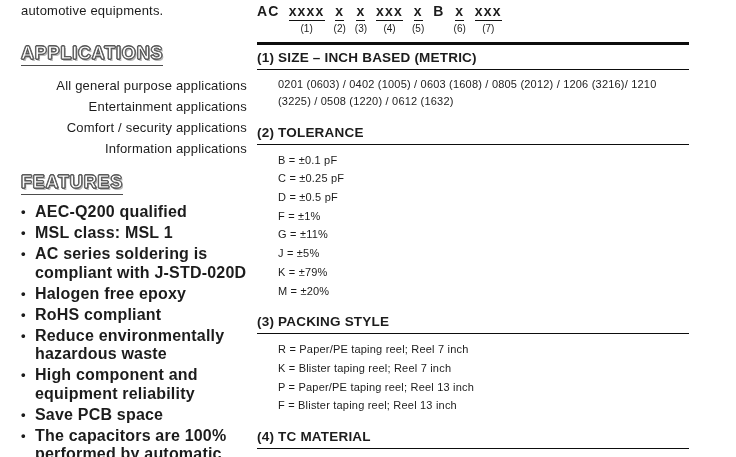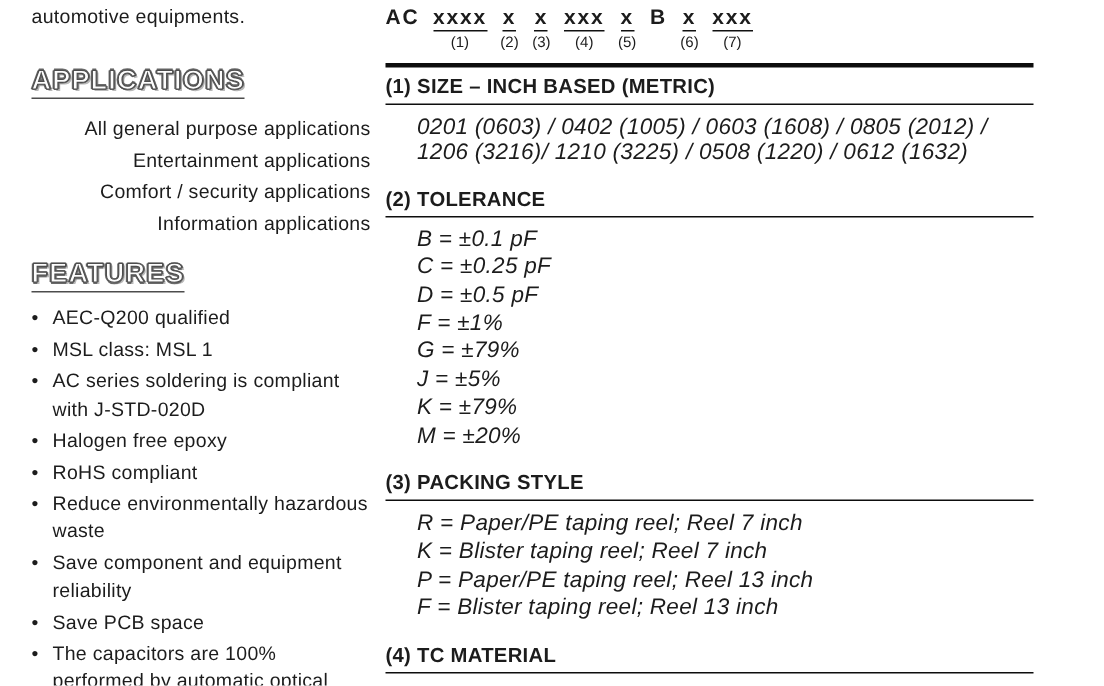--- a/index.html
+++ b/index.html
@@ -30,24 +30,25 @@
   }
   .hollow-heading.second { margin-top: 13px; }
 
   .plain-list { margin-top: 9px; text-align: right; }
   .plain-list p { font-size: 13px; line-height: 21px; letter-spacing: 0.2px; }
 
   .bullet-list { margin-top: 8px; list-style: none; }
   .bullet-list li {
     position: relative;
     padding-left: 14px;
-    font-size: 13px;
+    font-size: 16px;
     line-height: 18.5px;
     letter-spacing: 0.2px;
     margin-bottom: 2.5px;
+    font-weight: bold;
   }
   .bullet-list li::before {
     content: "•";
     position: absolute; left: 0; top: 0;
     font-size: 13px;
   }
 
   
   .col-right { position: absolute; left: 257px; top: 4px; width: 432px; }
 
@@ -61,21 +62,21 @@
   .pn-label { font-size: 10px; line-height: 12px; margin-top: 2px; letter-spacing: 0; }
 
   .thick-rule { height: 3px; background: #0d0d0d; margin-top: 7px; }
 
   .sec-heading {
     font-size: 13.5px; font-weight: bold; letter-spacing: 0.2px;
     padding: 5px 0 4px 0;
     border-bottom: 1.5px solid #0d0d0d;
   }
   .sec-items { padding: 6px 0 6px 21px; }
-  .sec-items p { font-size: 15px; line-height: 18.7px; letter-spacing: 0.2px; font-style: italic; }
+  .sec-items p { font-size: 11px; line-height: 18.7px; letter-spacing: 0.2px; }
   .sec-items.tight p { line-height: 17.3px; }
   .section { margin-top: 0; }
   .section + .section { margin-top: 3px; }
 </style>
 </head>
 <body>
 
 <div class="page">
 
   <div class="col-left">
@@ -90,21 +91,21 @@
     </div>
 
     <div class="hollow-heading second">FEATURES</div>
     <ul class="bullet-list">
       <li>AEC-Q200 qualified</li>
       <li>MSL class: MSL 1</li>
       <li>AC series soldering is compliant with J-STD-020D</li>
       <li>Halogen free epoxy</li>
       <li>RoHS compliant</li>
       <li>Reduce environmentally hazardous waste</li>
-      <li>Save component and equipment reliability</li>
+      <li>High component and equipment reliability</li>
       <li>Save PCB space</li>
       <li>The capacitors are 100% performed by automatic optical inspection prior to taping.</li>
     </ul>
   </div>
 
   <div class="col-right">
 
     <div class="pn-row">
       <div class="pn-seg">
         <span class="pn-text">AC</span>
@@ -153,21 +154,21 @@
       </div>
     </div>
 
     <div class="section">
       <div class="sec-heading">(2) TOLERANCE</div>
       <div class="sec-items">
         <p>B = ±0.1 pF</p>
         <p>C = ±0.25 pF</p>
         <p>D = ±0.5 pF</p>
         <p>F = ±1%</p>
-        <p>G = ±79%</p>
+        <p>G = ±11%</p>
         <p>J = ±5%</p>
         <p>K = ±79%</p>
         <p>M = ±20%</p>
       </div>
     </div>
 
     <div class="section">
       <div class="sec-heading">(3) PACKING STYLE</div>
       <div class="sec-items">
         <p>R = Paper/PE taping reel; Reel 7 inch</p>

